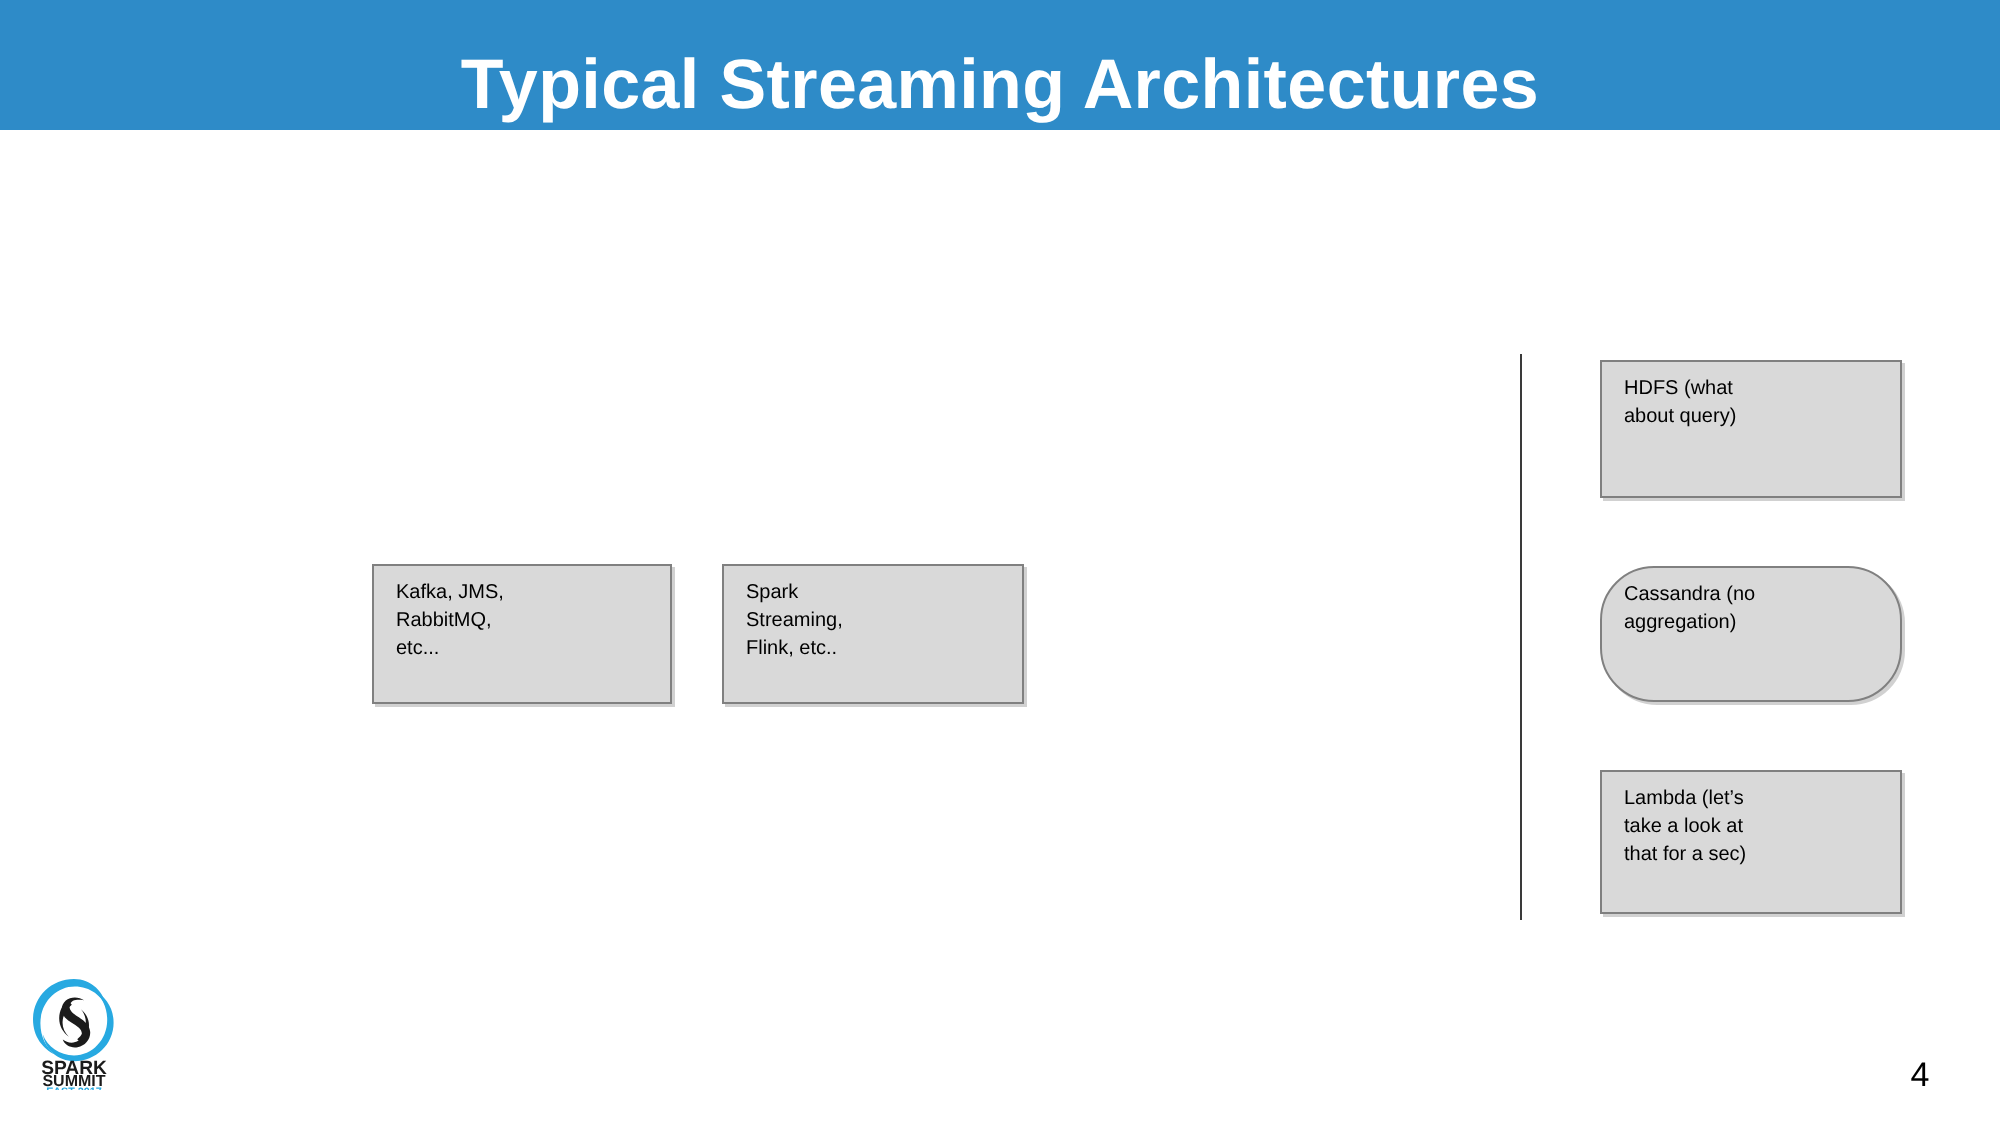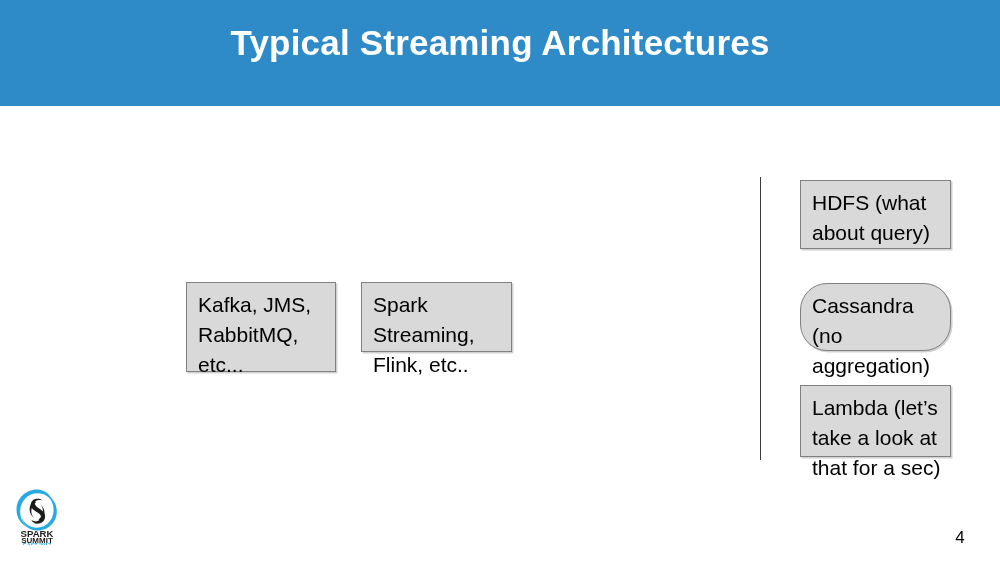--- a/index.html
+++ b/index.html
@@ -18,21 +18,21 @@
     background: #ffffff;
     overflow: hidden;
   }
 
   
   #title-banner {
     position: absolute;
     left: 0;
     top: 0;
     width: 1000px;
-    height: 106px;
+    height: 65px;
     background: #2e8bc8;
     box-sizing: border-box;
   }
   #title-text {
     position: absolute;
     left: 0;
     top: 0;
     width: 1000px;
     height: 85px;
     display: flex;
@@ -46,21 +46,21 @@
   }
 
   
   .flow-box {
     position: absolute;
     box-sizing: border-box;
     background: #d9d9d9;
     border: 1px solid #808080;
     box-shadow: 1.5px 1.5px 0 rgba(0,0,0,0.18);
     color: #000000;
-    font-size: 21px;
+    font-size: 10px;
     line-height: 1.42;
     padding: 7px 9px 6px 11px;
     font-family: "Liberation Sans", sans-serif;
     white-space: pre-line;
   }
   .flow-box.vcenter {
     display: flex;
     align-items: center;
     padding-top: 0;
     padding-bottom: 0;
@@ -103,21 +103,21 @@
 
 <div id="slide" style="background: rgb(255, 255, 255);">
 
   <div id="title-banner" style="background: rgb(46, 139, 200);">
     <div id="title-text">Typical Streaming Architectures</div>
   </div>
 
   <div id="divider"></div>
 
 
-  <div class="flow-box" id="box-queue" style="left: 186px; top: 282px; width: 150px; height: 90px; background: rgb(217, 217, 217); border-color: rgb(128, 128, 128);">Kafka, JMS,
+  <div class="flow-box" id="box-queue" style="left: 186px; top: 282px; width: 150px; height: 70px; background: rgb(217, 217, 217); border-color: rgb(128, 128, 128);">Kafka, JMS,
 RabbitMQ,
 etc...</div>
 
   <div class="flow-box" id="box-stream-engine" style="left: 361px; top: 282px; width: 151px; height: 70px; background: rgb(217, 217, 217); border-color: rgb(128, 128, 128);">Spark
 Streaming,
 Flink, etc..</div>
 
 
   <div class="flow-box" id="box-hdfs" style="left: 800px; top: 180px; width: 151px; height: 69px; background: rgb(217, 217, 217); border-color: rgb(128, 128, 128);">HDFS (what
 about query)</div>

